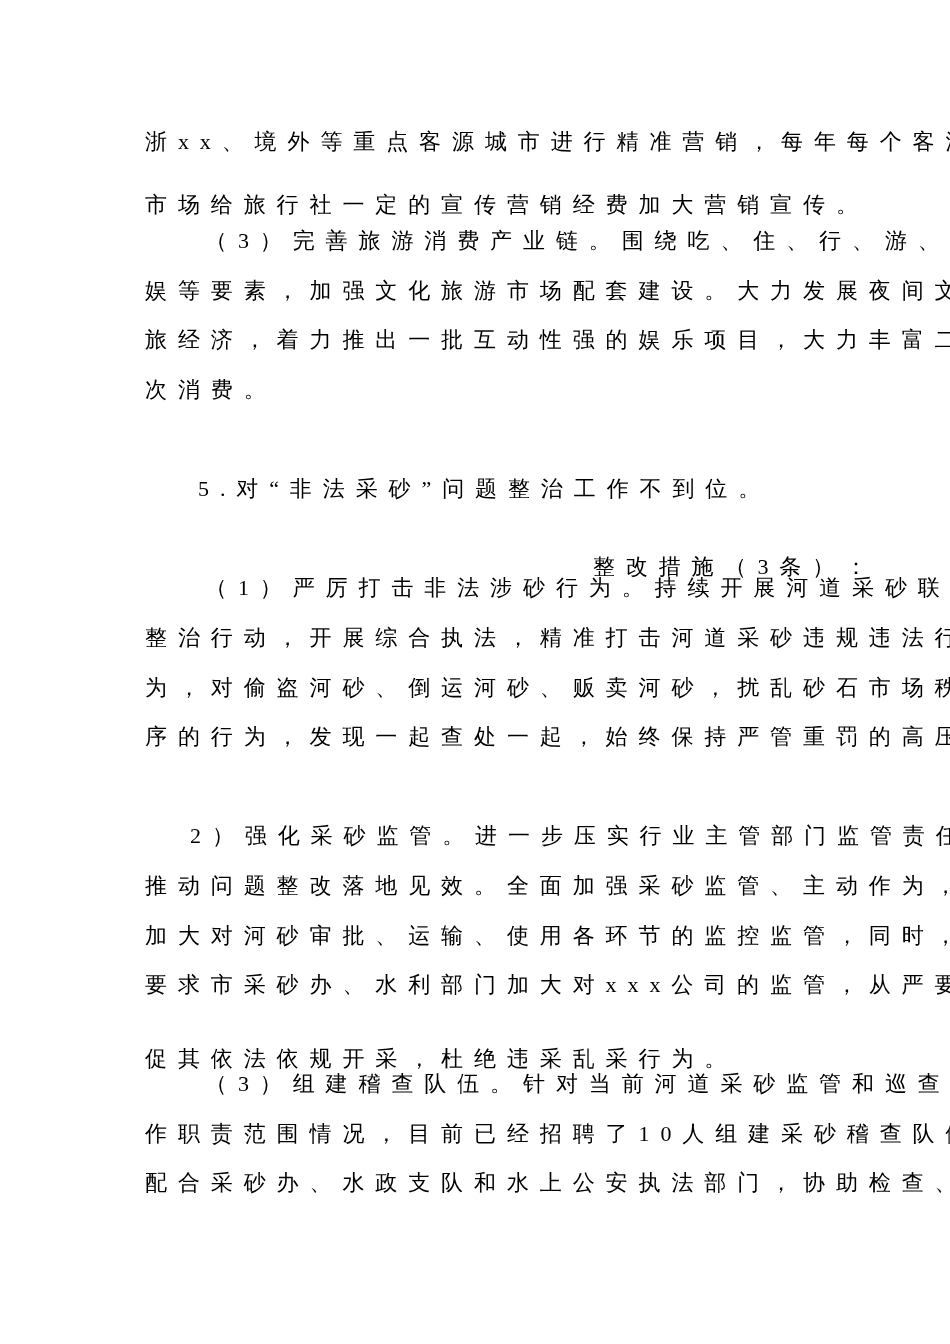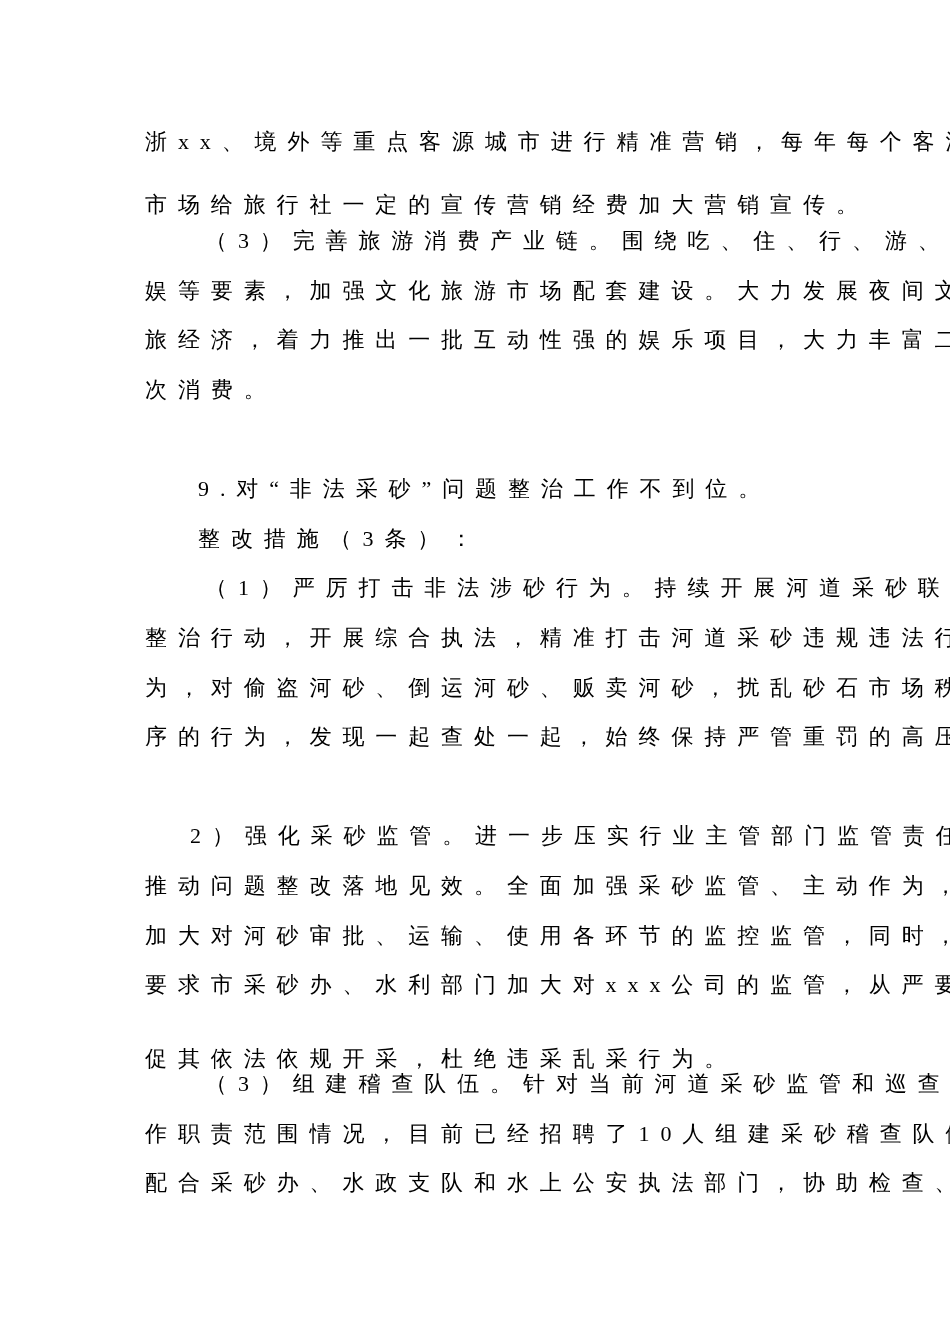--- a/index.html
+++ b/index.html
@@ -41,22 +41,22 @@
 </head>
 <body>
 
 <div class="page">
   <div class="line" style="top:127px;">浙xx、境外等重点客源城市进行精准营销，每年每个客源</div>
   <div class="line" style="top:169px;margin-top:21px;">市场给旅行社一定的宣传营销经费加大营销宣传。</div>
   <div class="line indent-c" style="top:226px;">（3）完善旅游消费产业链。围绕吃、住、行、游、购、</div>
   <div class="line" style="top:276px;">娱等要素，加强文化旅游市场配套建设。大力发展夜间文</div>
   <div class="line" style="top:325px;">旅经济，着力推出一批互动性强的娱乐项目，大力丰富二</div>
   <div class="line" style="top:375px;">次消费。</div>
-  <div class="line indent-a" style="top:474px;">9.对“非法采砂”问题整治工作不到位。</div>
-  <div class="line indent-a" style="top:524px;">整改措施（3条）：</div>
+  <div class="line indent-a" style="top:474px;">5.对“非法采砂”问题整治工作不到位。</div>
+  <div class="line indent-a" style="top:552px;text-align:right;">整改措施（3条）：</div>
   <div class="line indent-c" style="top:573px;">（1）严厉打击非法涉砂行为。持续开展河道采砂联合</div>
   <div class="line" style="top:623px;">整治行动，开展综合执法，精准打击河道采砂违规违法行</div>
   <div class="line" style="top:673px;">为，对偷盗河砂、倒运河砂、贩卖河砂，扰乱砂石市场秩</div>
   <div class="line" style="top:722px;">序的行为，发现一起查处一起，始终保持严管重罚的高压</div>
   <div class="line indent-b" style="top:821px;">2）强化采砂监管。进一步压实行业主管部门监管责任，</div>
   <div class="line" style="top:871px;">推动问题整改落地见效。全面加强采砂监管、主动作为，</div>
   <div class="line" style="top:921px;">加大对河砂审批、运输、使用各环节的监控监管，同时，</div>
   <div class="line" style="top:970px;">要求市采砂办、水利部门加大对xxx公司的监管，从严要求，</div>
   <div class="line" style="top:1044px;">促其依法依规开采，杜绝违采乱采行为。</div>
   <div class="line indent-c" style="top:1069px;">（3）组建稽查队伍。针对当前河道采砂监管和巡查工</div>

